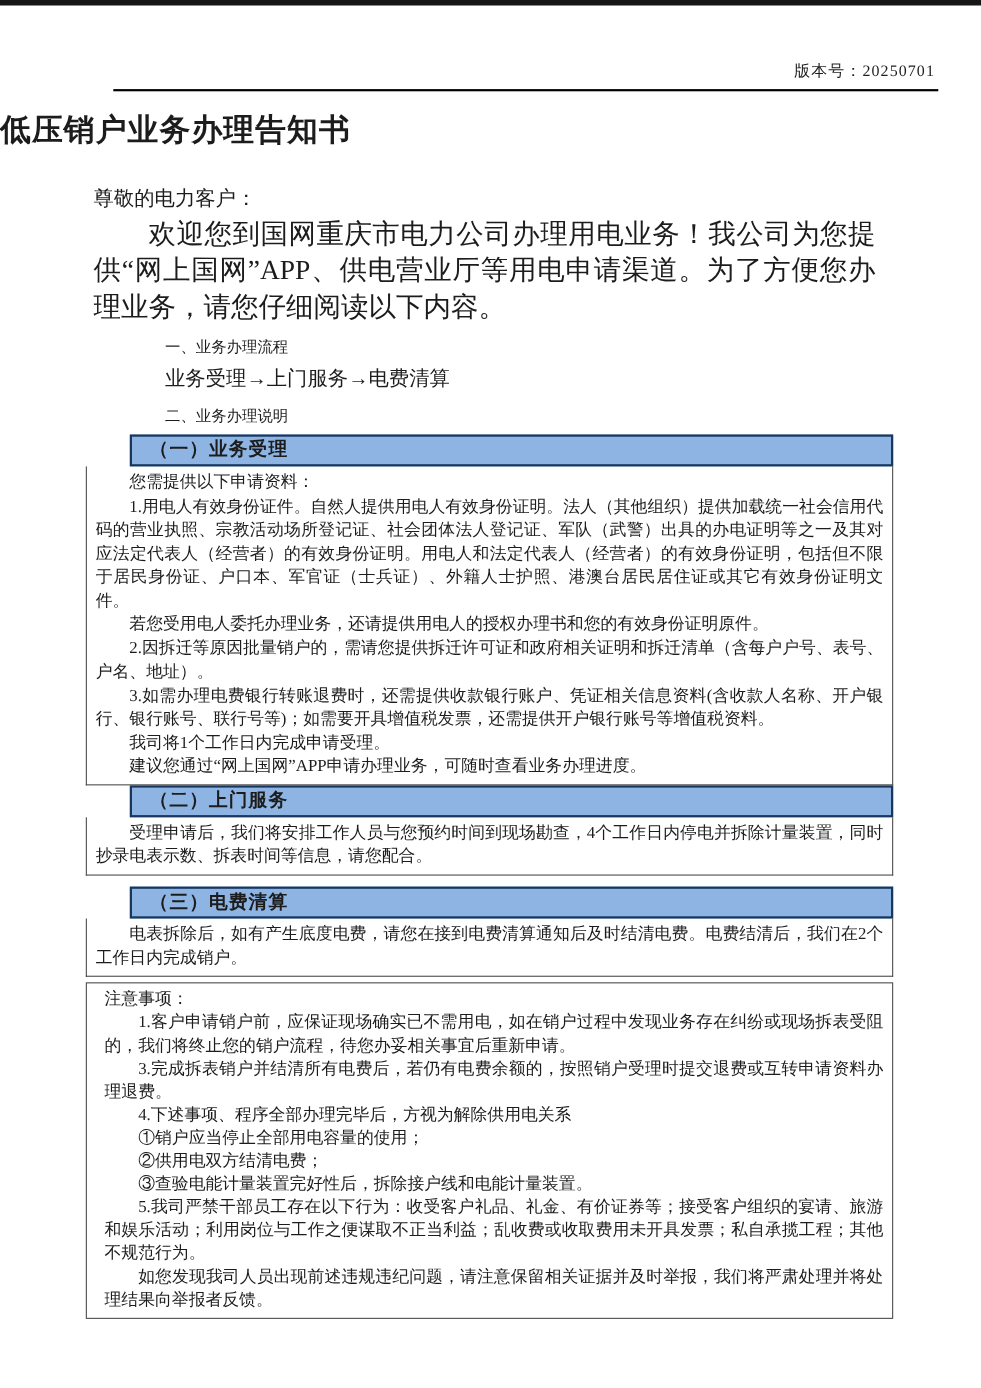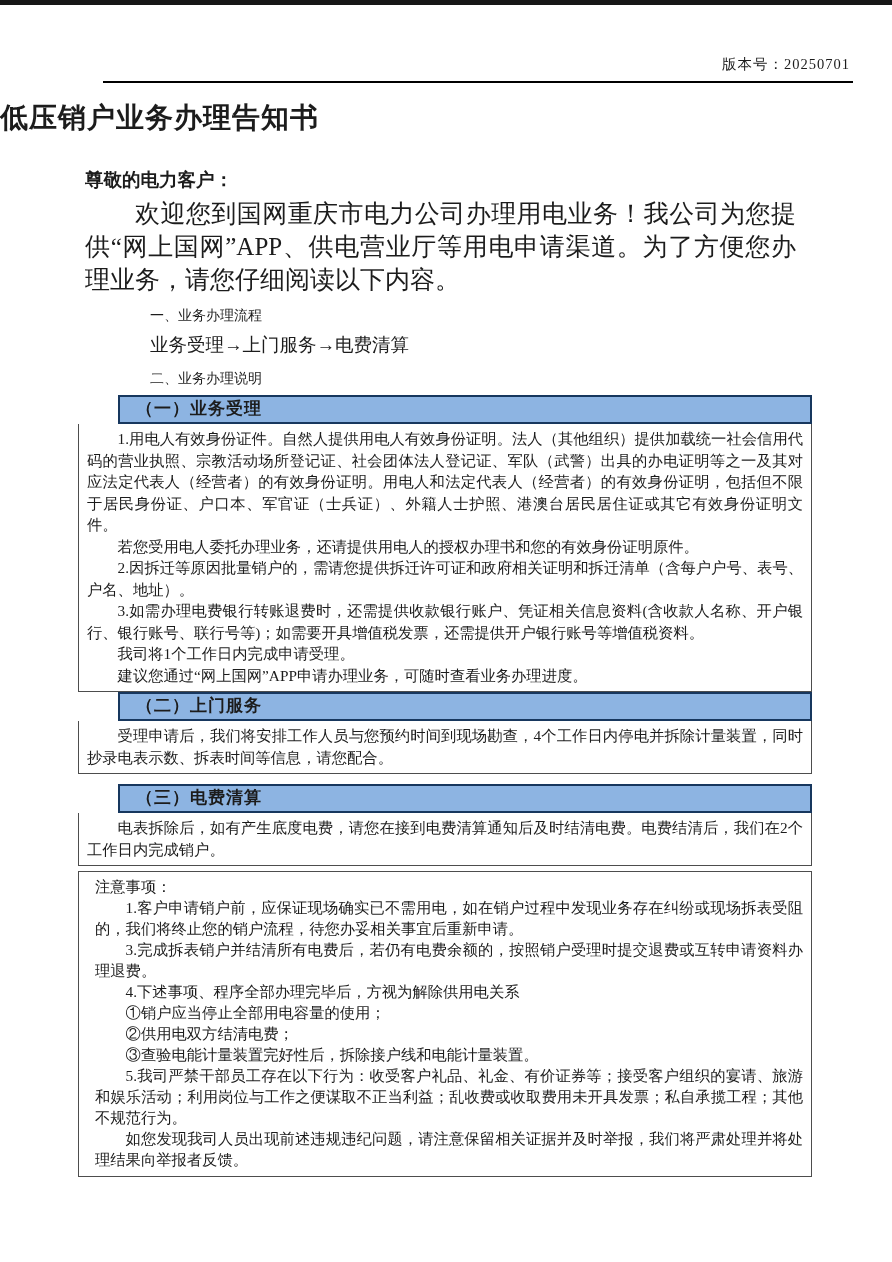--- a/index.html
+++ b/index.html
@@ -35,21 +35,21 @@
   .doc-title {
     margin-top: 16px;
     font-size: 28px;
     font-weight: bold;
     letter-spacing: 1px;
   }
   .greeting {
     margin: 30px 96px 0 85px;
     font-family: "Liberation Sans", "DejaVu Sans", sans-serif;
     font-size: 18.5px;
-    font-weight: bold;
+    font-weight: normal;
   }
   .intro {
     margin: 5px 96px 0 85px;
     font-size: 25px;
     line-height: 33px;
     text-indent: 2em;
     text-align: justify;
   }
   .h-num {
     margin: 5px 96px 0 150px;
@@ -116,20 +116,21 @@
 <div class="intro">欢迎您到国网重庆市电力公司办理用电业务！我公司为您提供“网上国网”APP、供电营业厅等用电申请渠道。为了方便您办理业务，请您仔细阅读以下内容。</div>
 
 <div class="h-num">一、业务办理流程</div>
 <div class="flow-line">业务受理→上门服务→电费清算</div>
 <div class="h-num">二、业务办理说明</div>
 
 <div class="boxes-area">
 
   <div class="bar">（一）业务受理</div>
   <div class="content-box">
+    <p>您需提供以下申请资料：</p>
     <p>1.用电人有效身份证件。自然人提供用电人有效身份证明。法人（其他组织）提供加载统一社会信用代码的营业执照、宗教活动场所登记证、社会团体法人登记证、军队（武警）出具的办电证明等之一及其对应法定代表人（经营者）的有效身份证明。用电人和法定代表人（经营者）的有效身份证明，包括但不限于居民身份证、户口本、军官证（士兵证）、外籍人士护照、港澳台居民居住证或其它有效身份证明文件。</p>
     <p>若您受用电人委托办理业务，还请提供用电人的授权办理书和您的有效身份证明原件。</p>
     <p>2.因拆迁等原因批量销户的，需请您提供拆迁许可证和政府相关证明和拆迁清单（含每户户号、表号、户名、地址）。</p>
     <p>3.如需办理电费银行转账退费时，还需提供收款银行账户、凭证相关信息资料(含收款人名称、开户银行、银行账号、联行号等)；如需要开具增值税发票，还需提供开户银行账号等增值税资料。</p>
     <p>我司将1个工作日内完成申请受理。</p>
     <p>建议您通过“网上国网”APP申请办理业务，可随时查看业务办理进度。</p>
   </div>
 
   <div class="bar">（二）上门服务</div>
   <div class="content-box">

